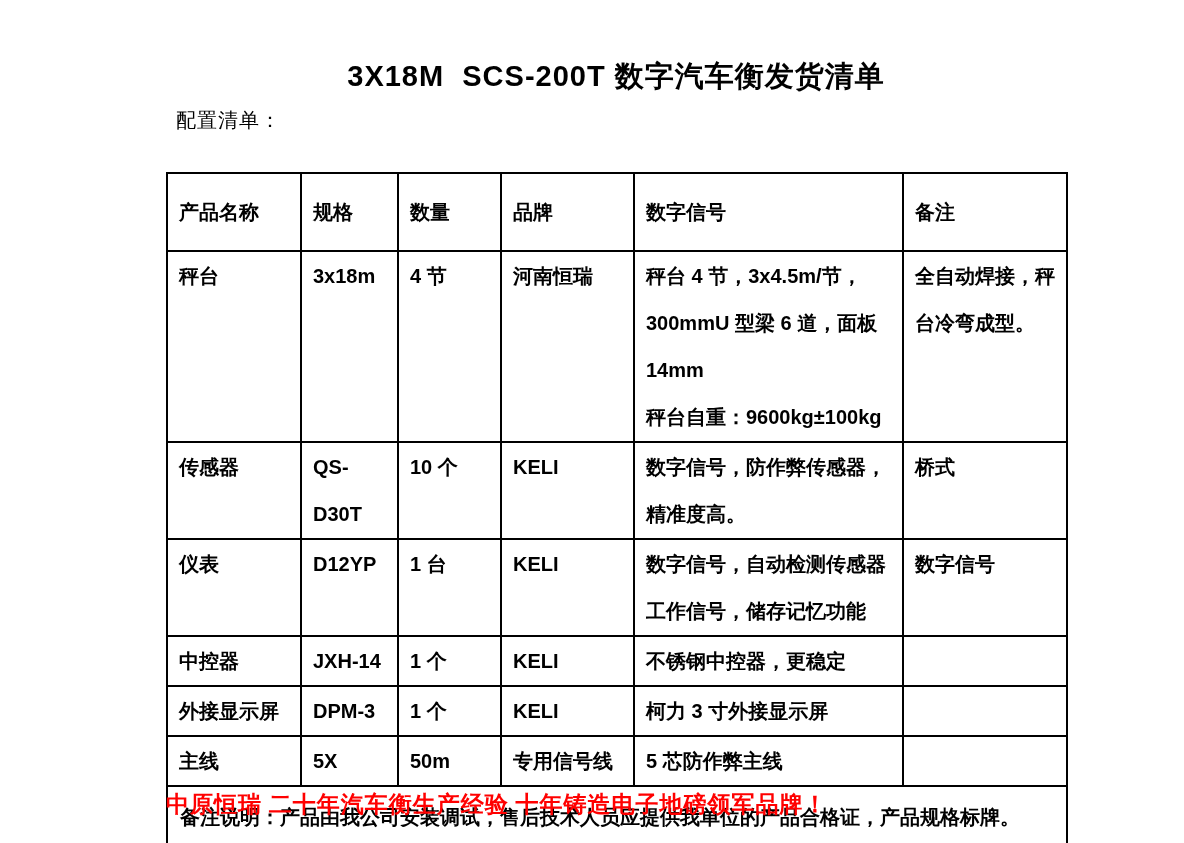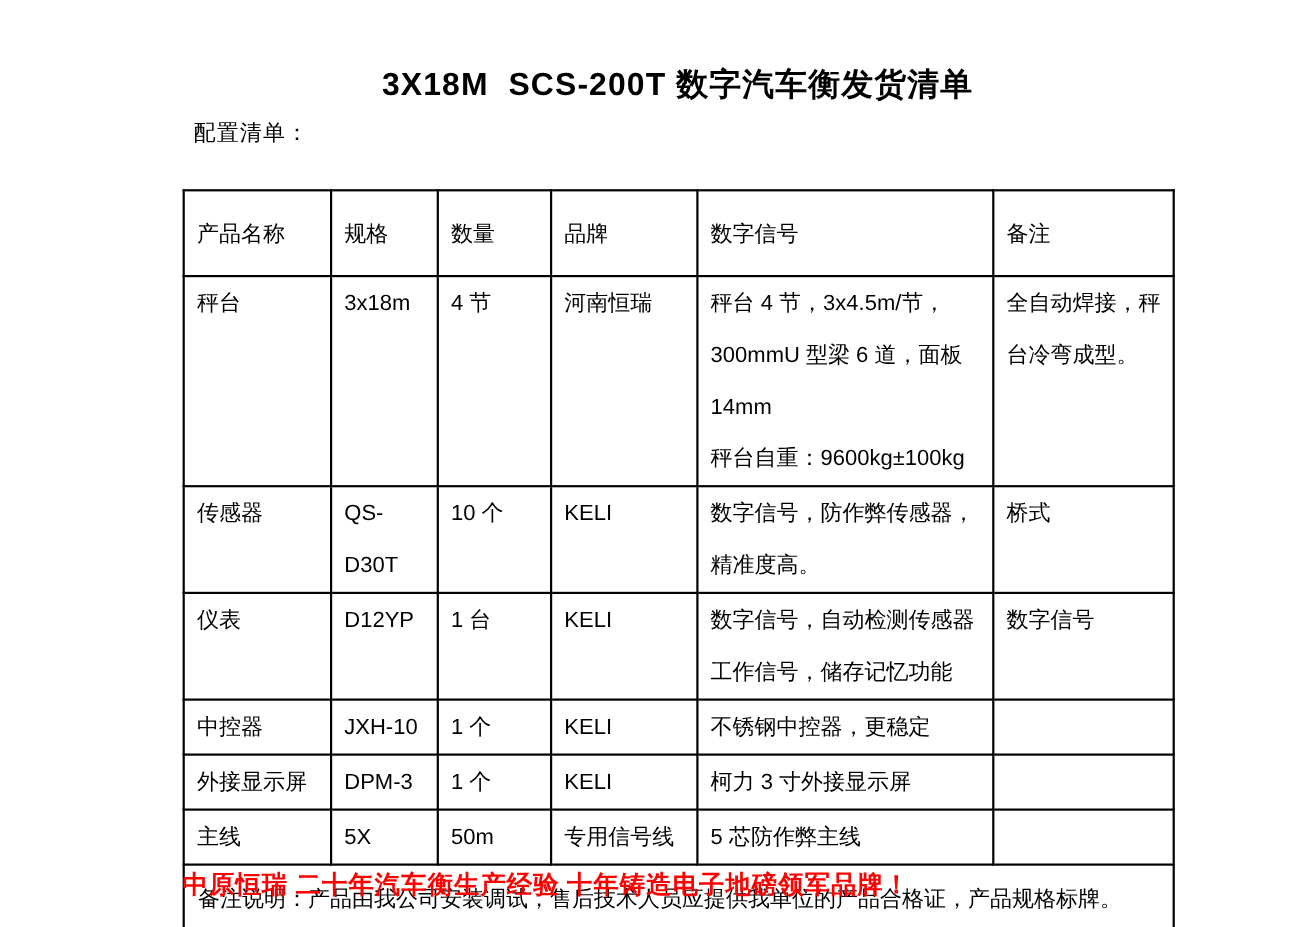--- a/index.html
+++ b/index.html
@@ -45,21 +45,21 @@
     top: 172px;
     left: 166px;
     width: 900px;
     border-collapse: collapse;
     table-layout: fixed;
   }
   table.spec-table th,
   table.spec-table td {
     border: 2px solid #000000;
     font-size: 20px;
-    font-weight: normal;
+    font-weight: bold;
     text-align: left;
     vertical-align: top;
     padding: 1px 4px 0 11px;
     white-space: pre-wrap;
     overflow: hidden;
     line-height: 47px;
   }
   table.spec-table thead th {
     vertical-align: middle;
     line-height: normal;
@@ -135,21 +135,21 @@
           <td>仪表</td>
           <td>D12YP</td>
           <td>1 台</td>
           <td>KELI</td>
           <td>数字信号，自动检测传感器
 工作信号，储存记忆功能</td>
           <td>数字信号</td>
         </tr>
         <tr style="height: 47px;">
           <td>中控器</td>
-          <td>JXH-10</td>
+          <td>JXH-14</td>
           <td>1 个</td>
           <td>KELI</td>
           <td>不锈钢中控器，更稳定</td>
           <td></td>
         </tr>
         <tr style="height: 48px;">
           <td>外接显示屏</td>
           <td>DPM-3</td>
           <td>1 个</td>
           <td>KELI</td>

